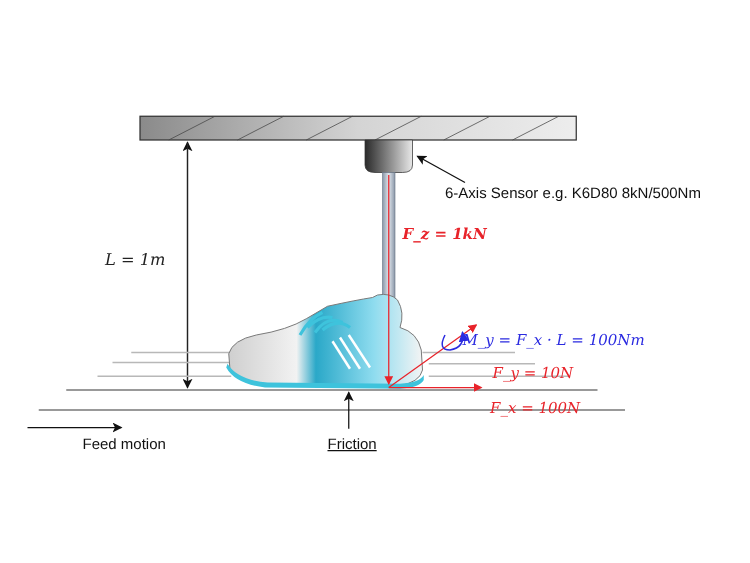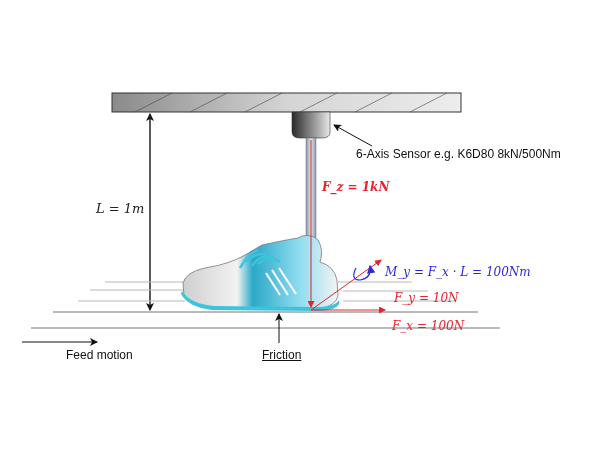--- a/index.html
+++ b/index.html
@@ -114,19 +114,19 @@
   </g>
 
   <path d="M356,268 Q350,280 360,280 Q372,278 370,266" fill="none" stroke="#2a2ae0" stroke-width="1.2" marker-end="url(#arrBlue)"></path>
 
   <line x1="279" y1="343" x2="279" y2="314" stroke="#111" stroke-width="1" marker-end="url(#arrBlack)"></line>
 
   <line x1="22" y1="342" x2="97" y2="342" stroke="#111" stroke-width="1" marker-end="url(#arrBlack)"></line>
 </svg>
 
 <div class="lbl sans" style="left:356px;top:147px;">6-Axis Sensor e.g. K6D80 8kN/500Nm</div>
-<div class="lbl math black" style="left:96px;top:201px;font-size:13px;">L = 1m</div>
+<div class="lbl math black" style="left:84px;top:201px;font-size:13px;">L = 1m</div>
 <div class="lbl math red" style="left:322px;top:180px;font-weight:bold;">F_z = 1kN</div>
 <div class="lbl math red" style="left:394px;top:247px;margin-top:44px;">F_y = 10N</div>
-<div class="lbl math blue" style="left:385px;top:265px;">M_y = F_x · L = 100Nm</div>
+<div class="lbl math blue" style="left:370px;top:265px;">M_y = F_x · L = 100Nm</div>
 <div class="lbl math red" style="left:392px;top:319px;text-align:right;">F_x = 100N</div>
 <div class="lbl sans" style="left:30px;top:348px;margin-left:36px;">Feed motion</div>
 <div class="lbl sans" style="left:262px;top:348px;text-decoration:underline;">Friction</div>
 
 </body></html>

